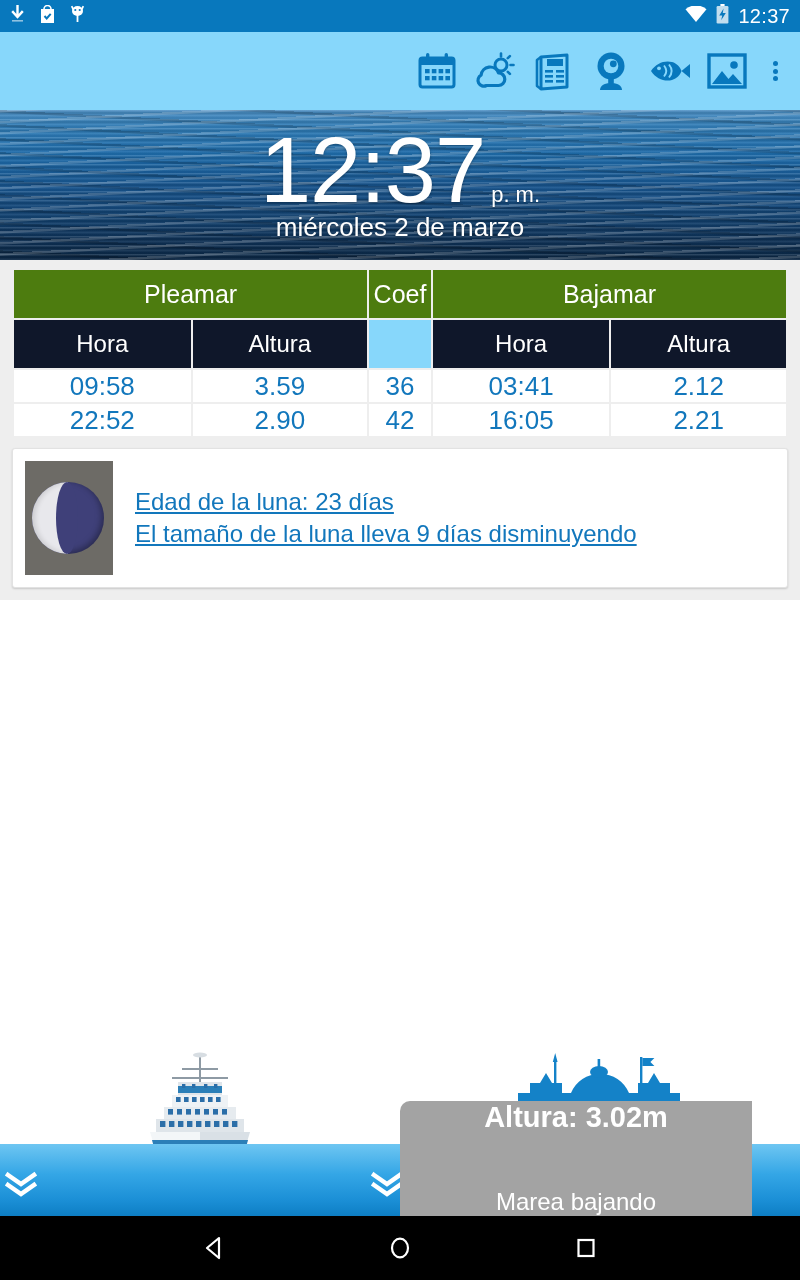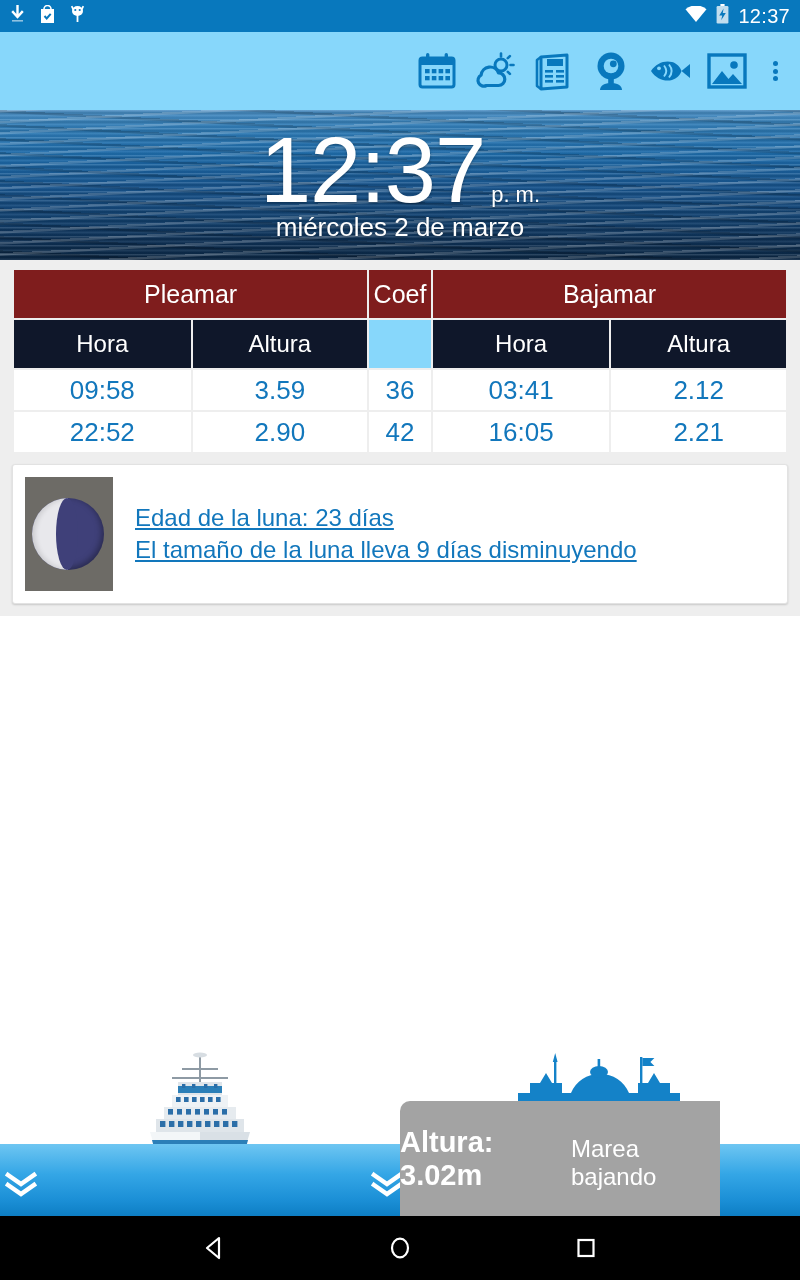--- a/index.html
+++ b/index.html
@@ -72,28 +72,28 @@
     text-shadow:0 1px 3px rgba(0,0,0,.3);
   }
 
   
   #tide-table-wrap { padding:8px 12px 0 12px; background:#eeeeee; }
   #tide-table { width:100%; border-collapse:separate; border-spacing:2px; }
   #tide-table th, #tide-table td {
     text-align:center; font-weight:400;
   }
   .th-main {
-    background:#7f1d1d; color:#fff; font-size:25px; height:48px;
+    background:#4d7c0f; color:#fff; font-size:25px; height:48px;
   }
   .th-sub {
     background:#0f172a; color:#fff; font-size:24px; height:48px;
   }
   .th-blank { background:#87d7fb; }
   #tide-table td {
-    background:#fff; color:#1277bc; font-size:26px; height:40px;
+    background:#fff; color:#1277bc; font-size:26px; height:32px;
   }
   .col-coef { width:62px; }
   .col-hora { width:180px; }
   .col-alt  { width:178px; }
 
   
   #moon-card-wrap { background:#eeeeee; padding:10px 12px 12px 12px; }
   #moon-card {
     background:#fff; border:1px solid #e2e2e2; border-radius:3px;
     box-shadow:0 1px 2px rgba(0,0,0,.16);
@@ -134,24 +134,24 @@
   #chev-left  { left:4px; }
   #chev-right { left:370px; }
 
   
   #ship { position:absolute; left:132px; bottom:46px; width:136px; height:120px; }
   
   #building { position:absolute; left:510px; bottom:72px; width:178px; height:95px; }
 
   
   #toast {
-    position:absolute; left:400px; top:1101px; width:320px; height:115px;
+    position:absolute; left:400px; top:1101px; width:352px; height:115px;
     background:#a3a3a3; border-radius:10px 0 0 0;
-    display:flex; align-items:center;
-    justify-content:flex-end; color:#fff;
+    display:flex; flex-direction:column; align-items:center;
+    justify-content:space-between; color:#fff;
   }
   #toast-title { font-size:29px; font-weight:700; }
   #toast-sub { font-size:24px; font-weight:400; margin-top:8px; }
 
   
   #nav-bar {
     position:absolute; left:0; bottom:0; width:800px; height:64px;
     background:#000; display:flex; align-items:center; justify-content:center;
     gap:140px;
   }

